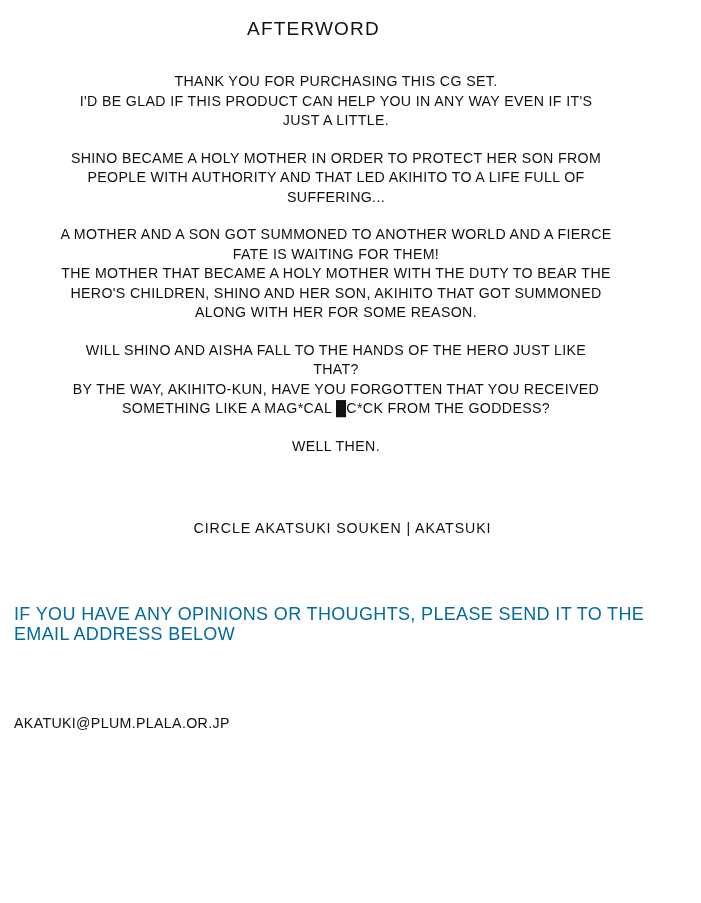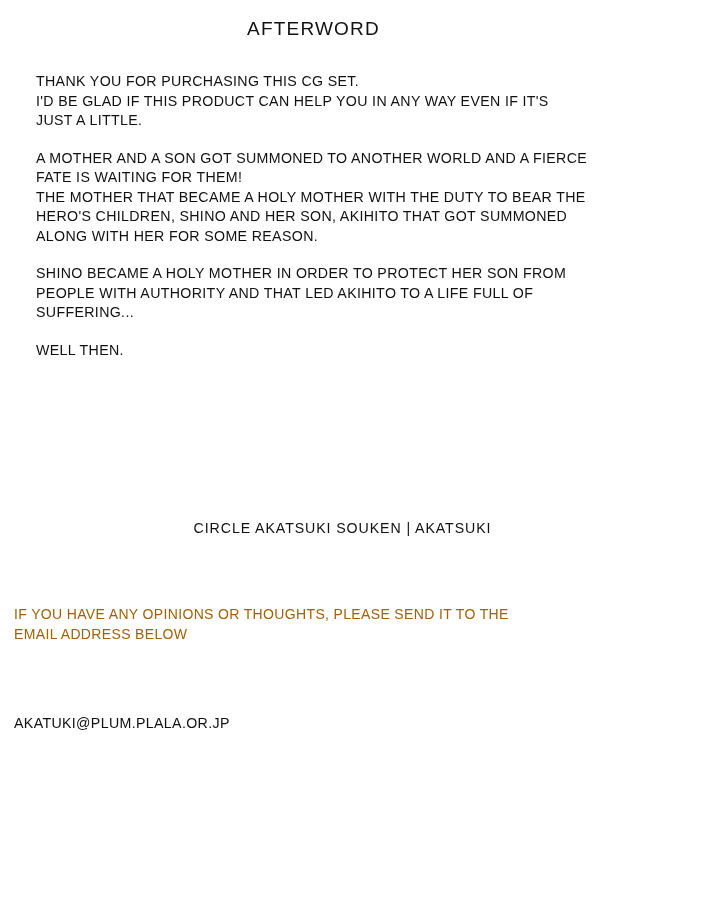--- a/index.html
+++ b/index.html
@@ -37,43 +37,44 @@
     top: 72px;
     width: 600px;
   }
   .para {
     font-size: 14.2px;
     line-height: 19.5px;
     letter-spacing: 0.35px;
     margin: 0 0 18px 0;
     color: #111111;
     white-space: pre-wrap;
+    text-align: center;
   }
   .para:last-child { margin-bottom: 12px; }
   .circle-line {
     position: absolute;
     left: 0;
     top: 520px;
     width: 685px;
     text-align: center;
     font-size: 14.2px;
     letter-spacing: 0.9px;
     color: #111111;
   }
   .contact-block {
     position: absolute;
     left: 14px;
     top: 605px;
     width: 660px;
   }
   .contact-line {
-    font-size: 14px;
+    font-size: 18px;
     line-height: 19.5px;
     letter-spacing: 0.35px;
-    color: #a16207;
+    color: #0369a1;
     white-space: pre-wrap;
   }
   .email {
     position: absolute;
     left: 14px;
     top: 715px;
     font-size: 14.2px;
     letter-spacing: 0.35px;
     color: #111111;
   }
@@ -82,28 +83,32 @@
 <body>
 
 <div class="page">
 
   <div class="title">AFTERWORD</div>
 
   <div class="body-block">
     <p class="para">THANK YOU FOR PURCHASING THIS CG SET.
 I'D BE GLAD IF THIS PRODUCT CAN HELP YOU IN ANY WAY EVEN IF IT'S
 JUST A LITTLE.</p>
+    <p class="para">SHINO BECAME A HOLY MOTHER IN ORDER TO PROTECT HER SON FROM
+PEOPLE WITH AUTHORITY AND THAT LED AKIHITO TO A LIFE FULL OF
+SUFFERING...</p>
     <p class="para">A MOTHER AND A SON GOT SUMMONED TO ANOTHER WORLD AND A FIERCE
 FATE IS WAITING FOR THEM!
 THE MOTHER THAT BECAME A HOLY MOTHER WITH THE DUTY TO BEAR THE
 HERO'S CHILDREN, SHINO AND HER SON, AKIHITO THAT GOT SUMMONED
 ALONG WITH HER FOR SOME REASON.</p>
-    <p class="para">SHINO BECAME A HOLY MOTHER IN ORDER TO PROTECT HER SON FROM
-PEOPLE WITH AUTHORITY AND THAT LED AKIHITO TO A LIFE FULL OF
-SUFFERING...</p>
+    <p class="para">WILL SHINO AND AISHA FALL TO THE HANDS OF THE HERO JUST LIKE
+THAT?
+BY THE WAY, AKIHITO-KUN, HAVE YOU FORGOTTEN THAT YOU RECEIVED
+SOMETHING LIKE A MAG*CAL █C*CK FROM THE GODDESS?</p>
     <p class="para">WELL THEN.</p>
   </div>
 
   <div class="circle-line">CIRCLE AKATSUKI SOUKEN | AKATSUKI</div>
 
   <div class="contact-block">
     <div class="contact-line">IF YOU HAVE ANY OPINIONS OR THOUGHTS, PLEASE SEND IT TO THE
 EMAIL ADDRESS BELOW</div>
   </div>
 

